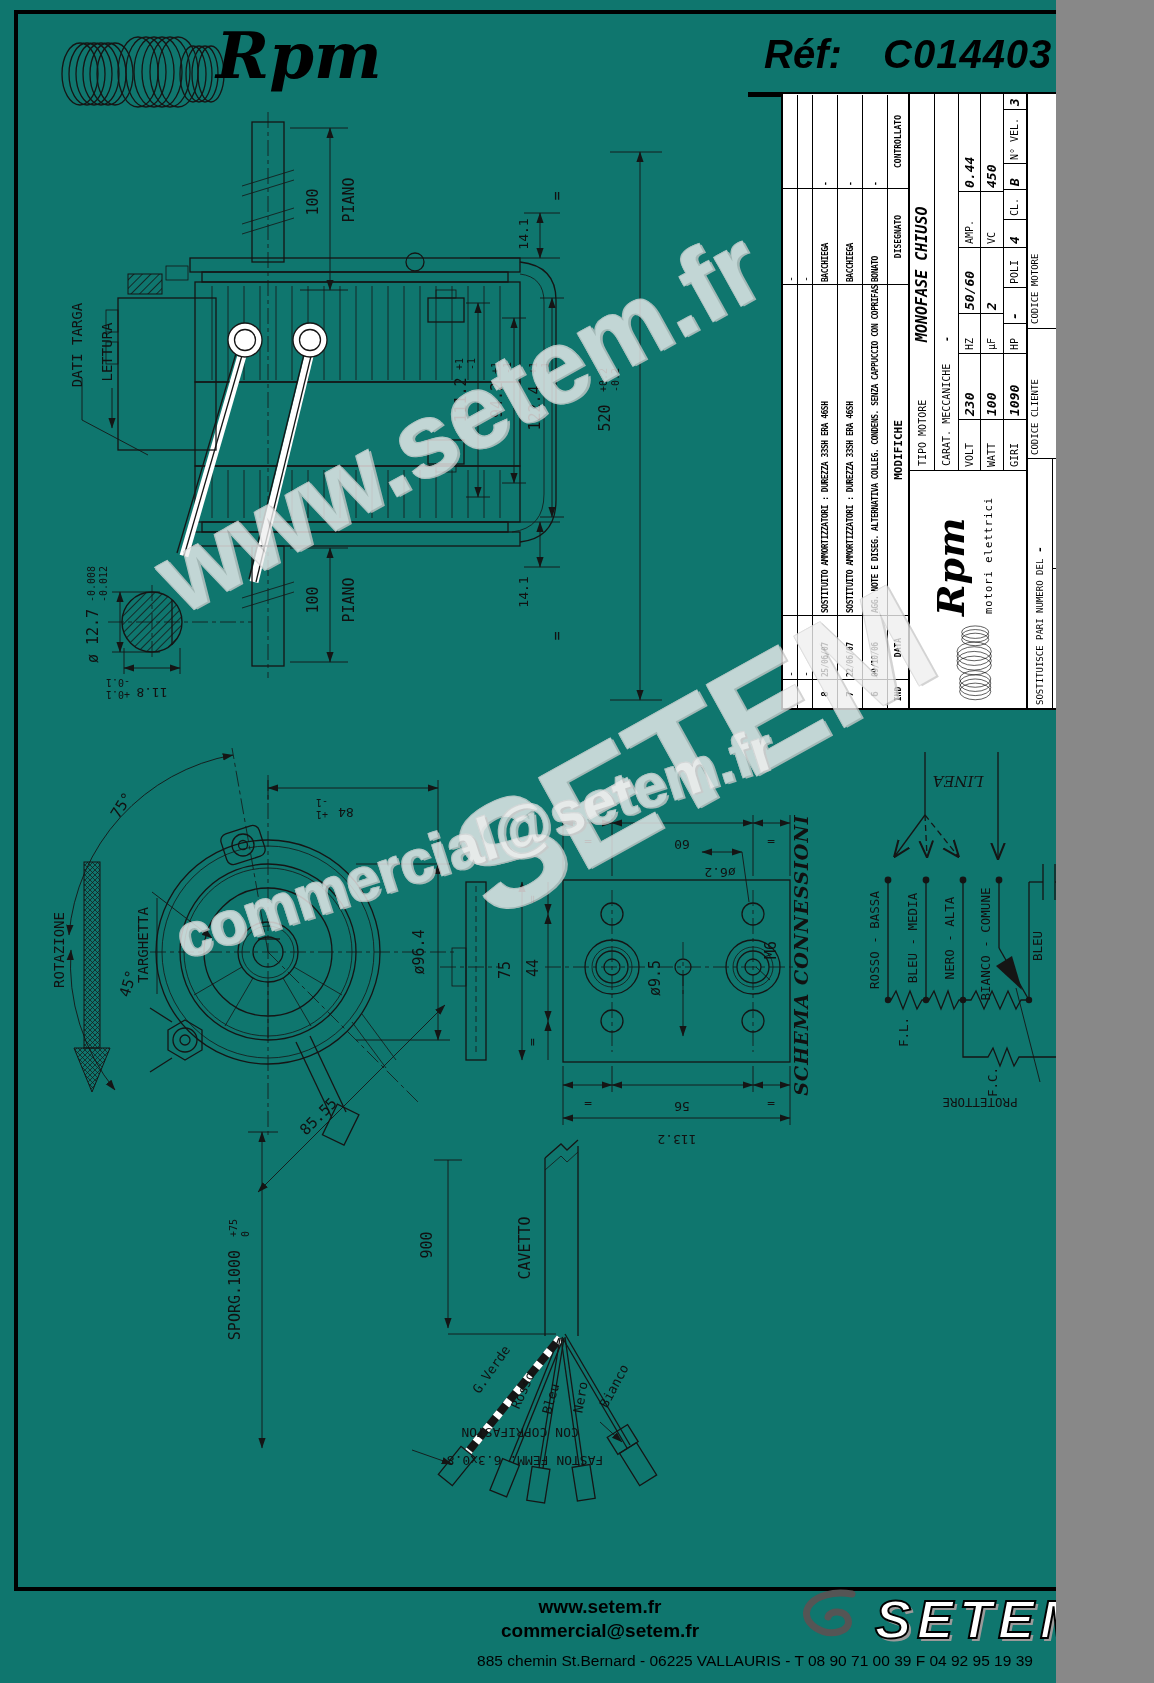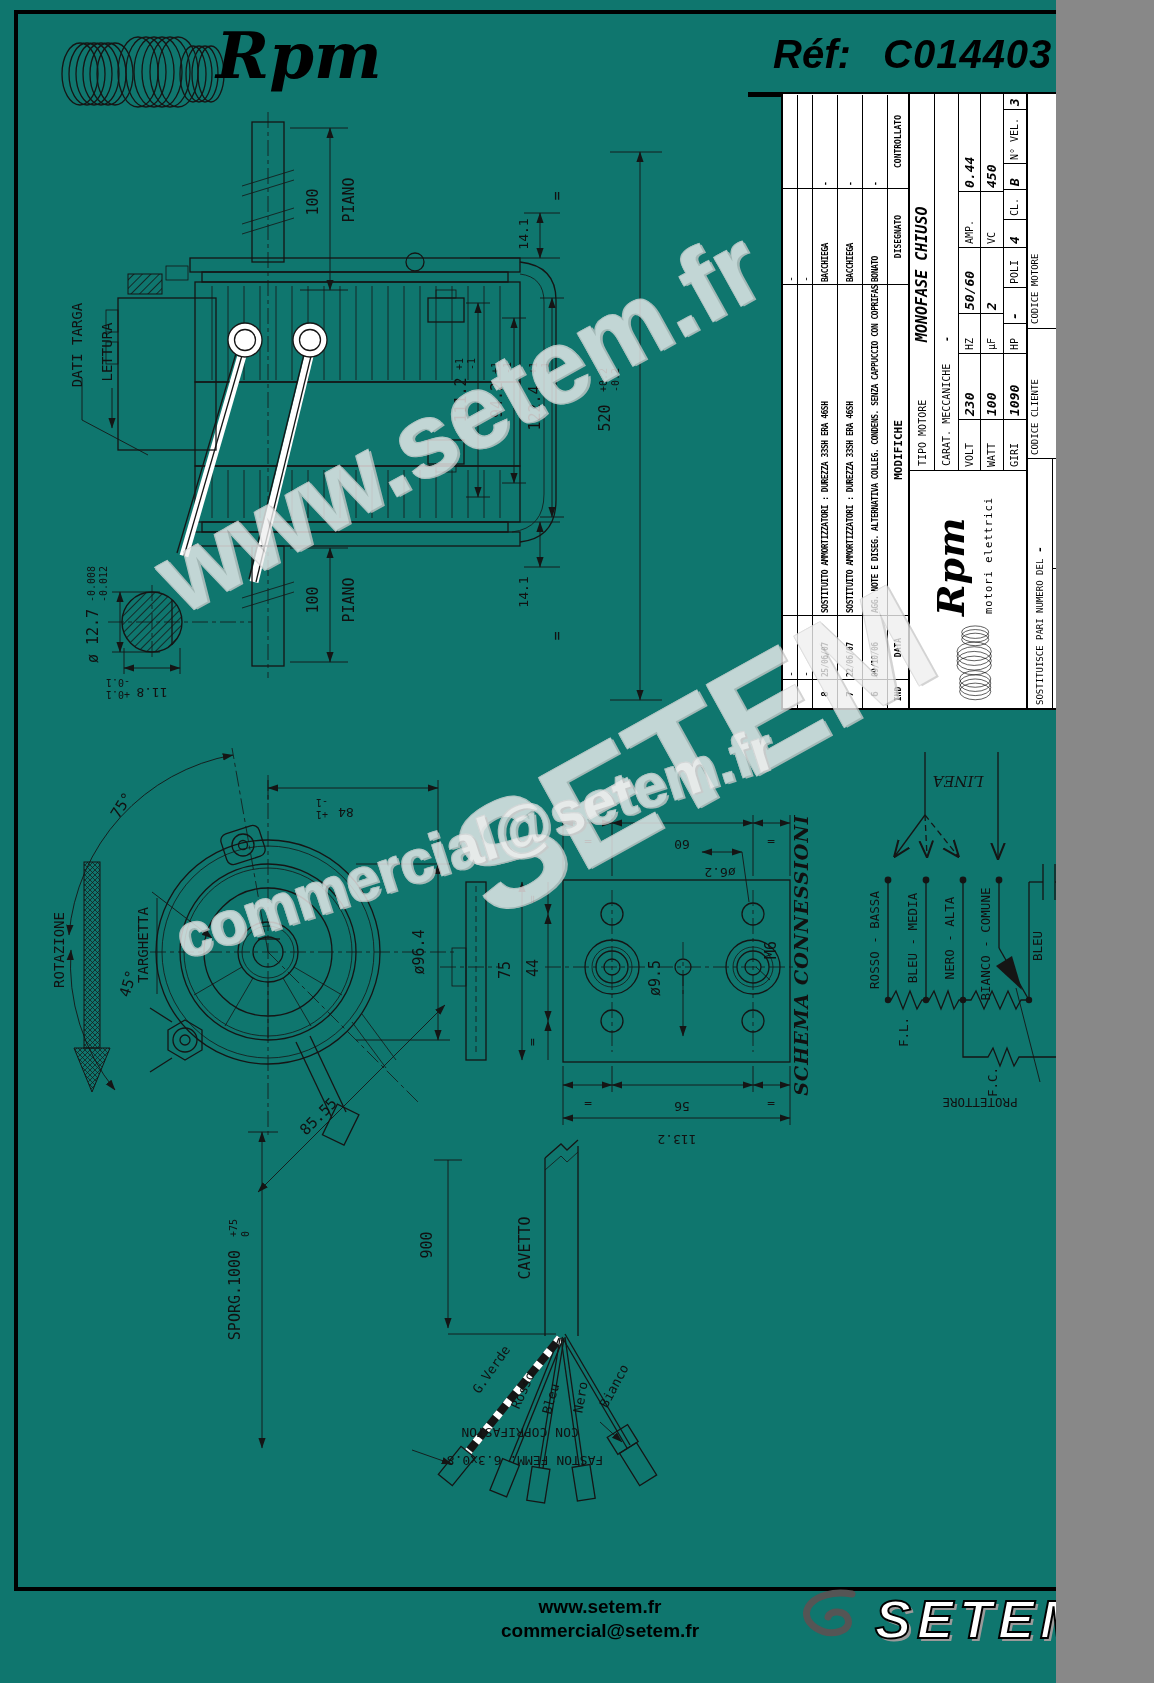--- a/index.html
+++ b/index.html
@@ -4,21 +4,21 @@
 <style>
   html,body{margin:0;padding:0;background:#888;}
   #page{position:relative;width:1056px;height:1683px;background:#0f766e;overflow:hidden;
         font-family:"DejaVu Sans Mono","Liberation Mono",monospace;color:#000;}
   .abs{position:absolute;}
   
   #frame{left:14px;top:10px;width:1119px;height:1573px;border:4px solid #000;}
   
   #ref{left:748px;top:30px;width:380px;height:62px;border-bottom:5px solid #000;
        font-family:"Liberation Sans",sans-serif;font-style:italic;font-weight:bold;font-size:40px;}
-  #ref .rl{position:absolute;left:25px;top:2px;}
+  #ref .rl{position:absolute;left:16px;top:2px;}
   #ref .rv{position:absolute;left:135px;top:2px;letter-spacing:1px;}
   #brand{left:30px;top:16px;width:340px;height:100px;}
   #brand .rpm{position:absolute;left:186px;top:2px;font-family:"DejaVu Serif","Liberation Serif",serif;
         font-style:italic;font-weight:bold;font-size:64px;}
   
   .wm{position:absolute;white-space:nowrap;font-family:"Liberation Sans",sans-serif;font-weight:bold;
       color:#efefef;text-shadow:2px 2px 0 #c9c9c9,-1px -1px 0 #d6d6d6,1px -1px 0 #dcdcdc,-1px 1px 0 #dcdcdc;
       opacity:.8;pointer-events:none;z-index:6;transform-origin:0 50%;}
   #wm1{left:165px;top:525px;font-size:104px;transform:rotate(-29deg);}
   #wm2{left:468px;top:790px;font-size:150px;transform:rotate(-29deg);}
@@ -756,18 +756,19 @@
       </div>
     </div>
   </div>
 
   <div class="wm" id="wm1">www.setem.fr</div>
   <div class="wm" id="wm2">SETEM</div>
   <div class="wm" id="wm3">commercial@setem.fr</div>
 
   <div class="abs fmid" id="fsite">www.setem.fr</div>
   <div class="abs fmid" id="femail">commercial@setem.fr</div>
+  <div class="abs" id="faddr">885 chemin St.Bernard  -  06225 VALLAURIS  -  T 08 90 71 00 39   F 04 92 95 19 39</div>
   <svg class="abs" id="slogo" width="360" height="70">
     <path d="M62,8 C22,2 4,28 26,42 C40,51 62,46 58,33 C55,24 40,24 38,31" fill="none" stroke="#555" stroke-width="7" stroke-linecap="round"></path>
     <text x="88" y="55" class="setemtxt" fill="#9a9a9a">SETEM</text>
     <text x="85" y="52" class="setemtxt" fill="#fff" stroke="#000" stroke-width="2">SETEM</text>
   </svg>
 </div>
 
 </body></html>

